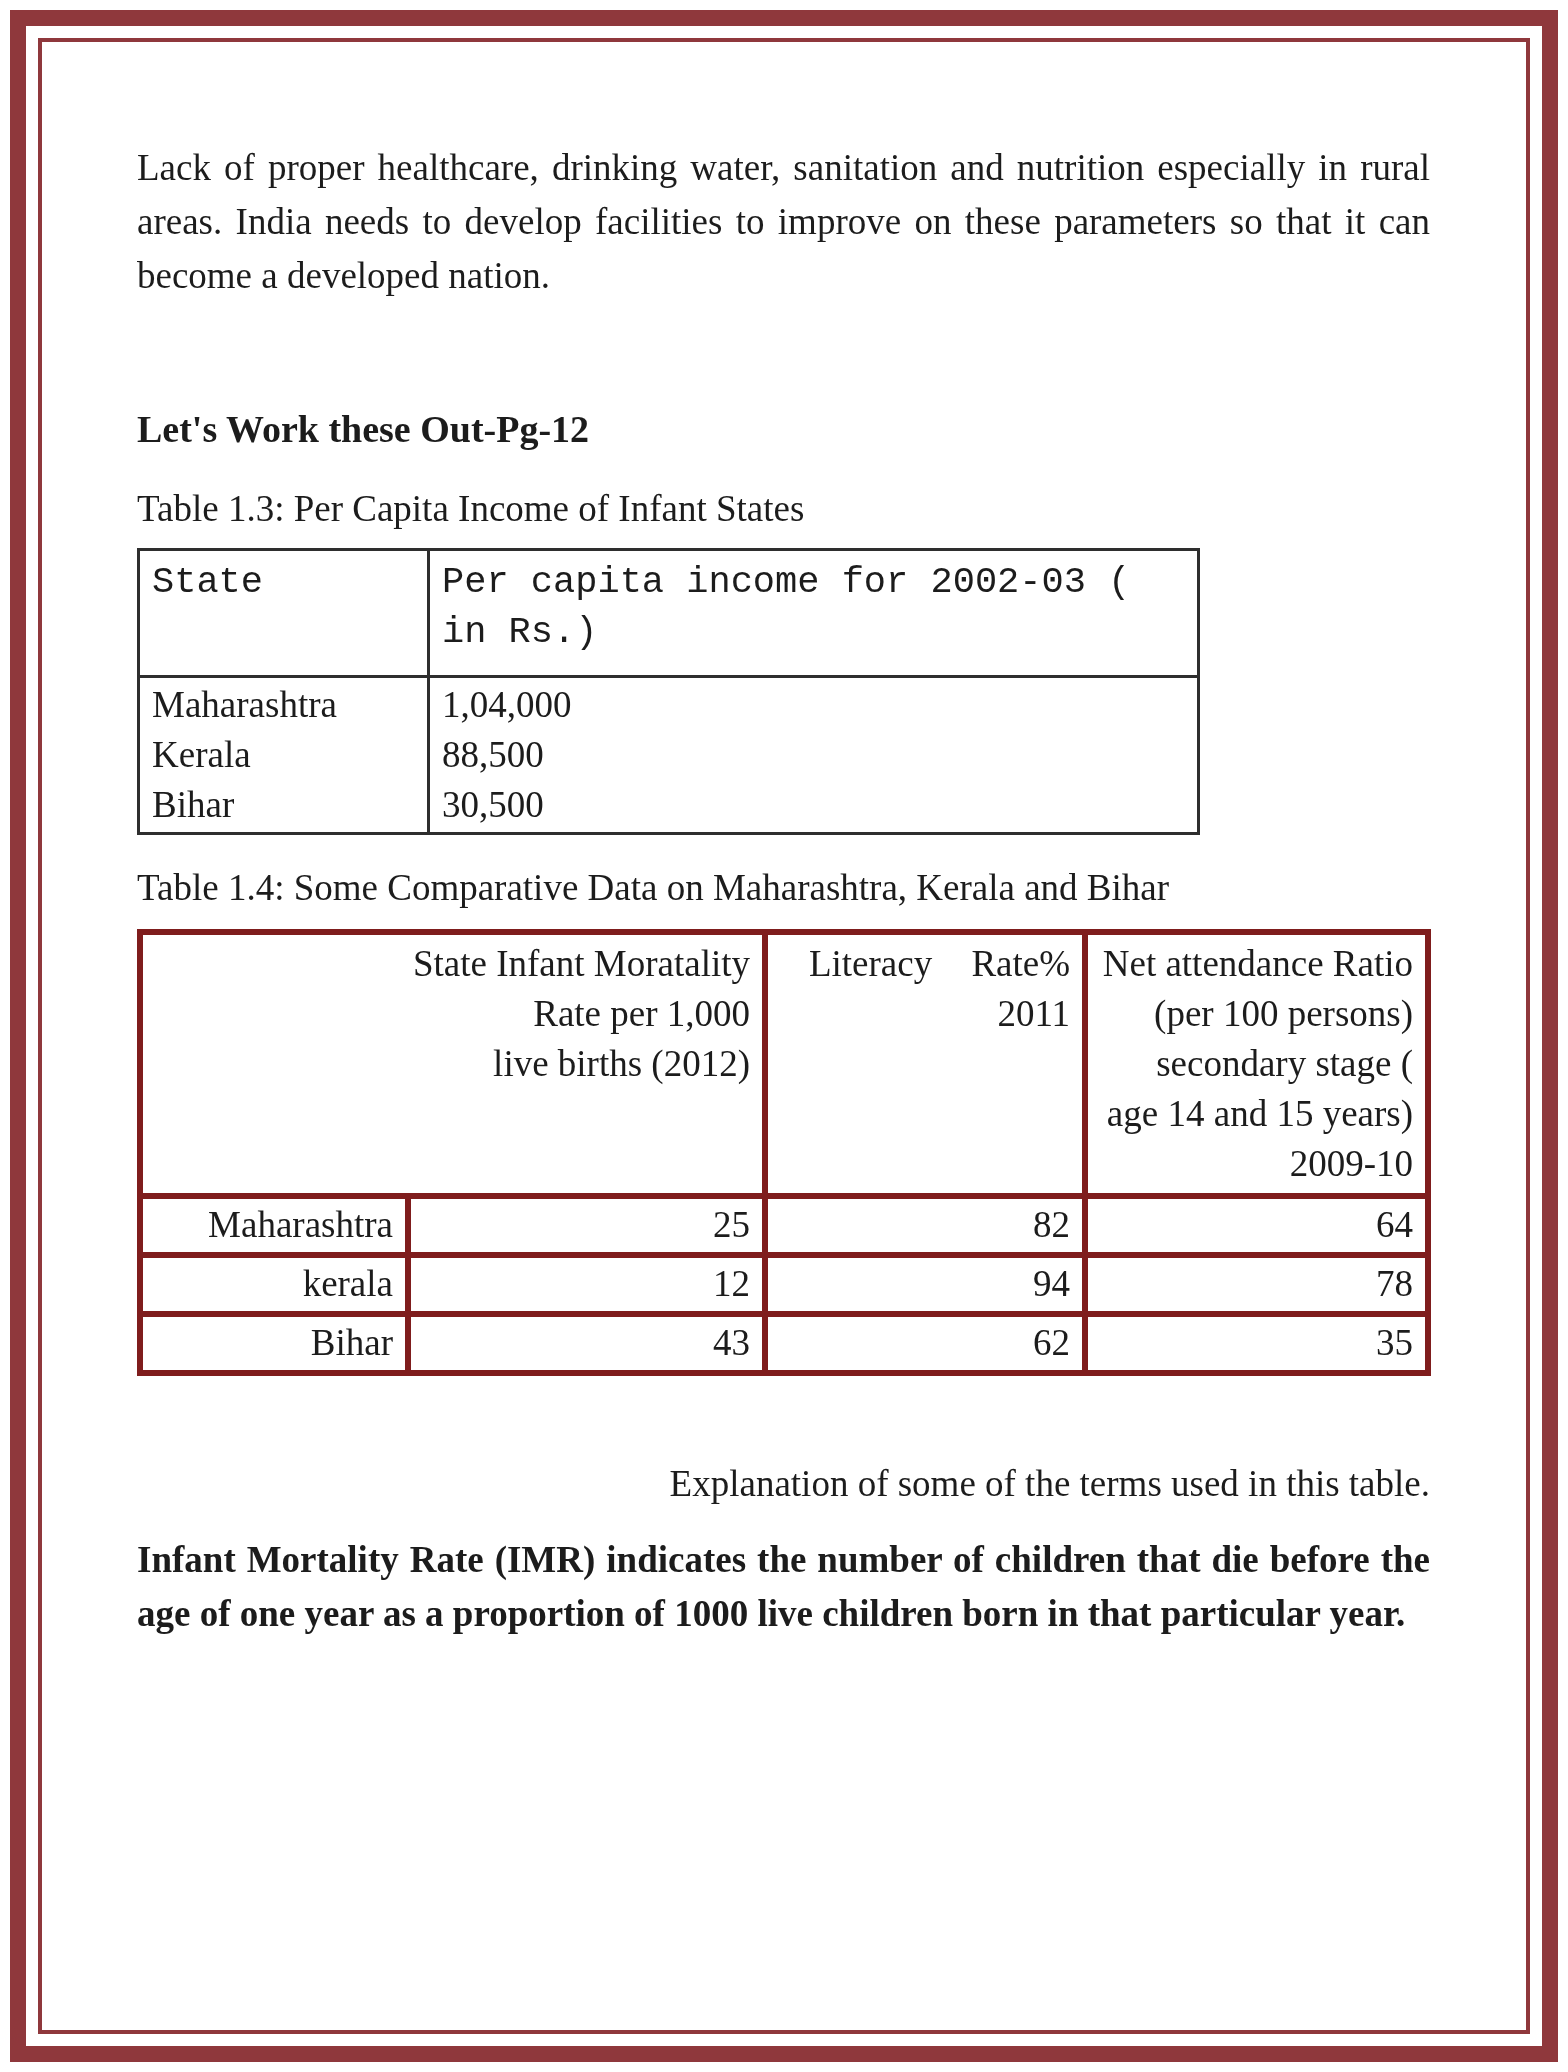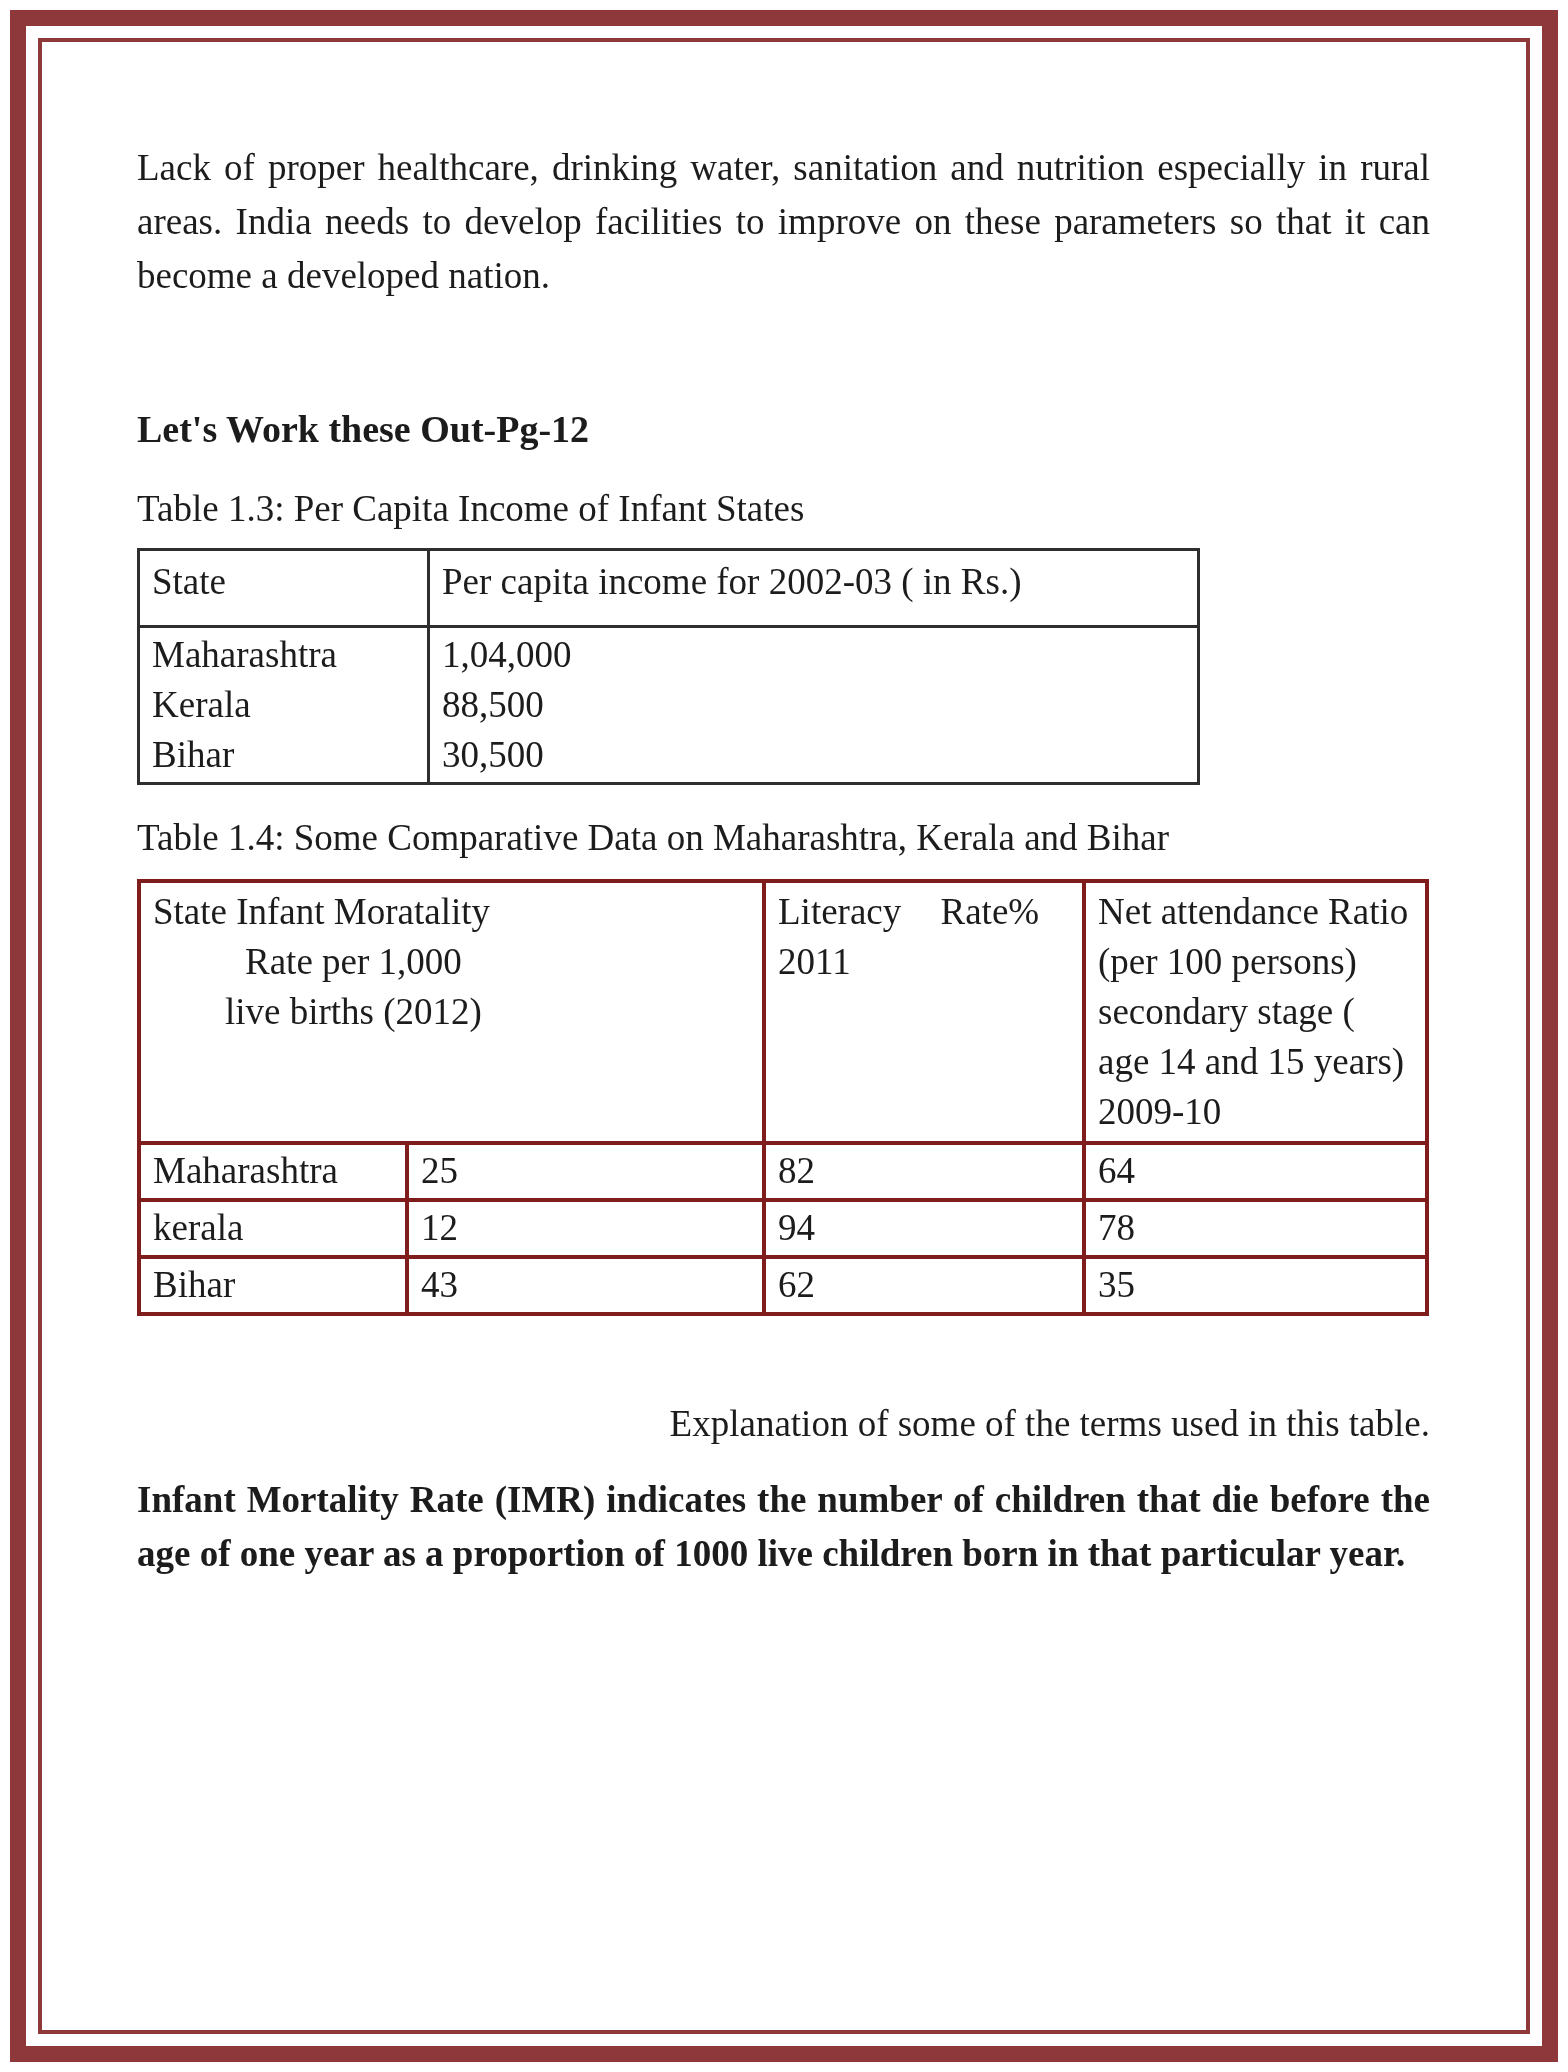--- a/index.html
+++ b/index.html
@@ -26,24 +26,24 @@
     overflow:hidden;
   }
   .para{ font-size:37px; line-height:54px; text-align:justify; }
   .heading{ font-size:38px; line-height:54px; font-weight:bold; margin-top:99px; }
   .question{ margin-top:99px; }
   .caption{ font-size:37px; line-height:54px; margin-top:26px; }
   .caption14{ }
   table{ border-collapse:collapse; table-layout:fixed; }
   .t13{ margin-top:12px; width:1060px; font-size:37px; line-height:50px; }
   .t13 th,.t13 td{ border:3px solid #2e2e2e; text-align:left; vertical-align:top; font-weight:normal; }
-  .t13 th{ padding:6px 12px 18px; }
+  .t13 th{ padding:6px 12px 18px;font-family:Liberation Mono, monospace; }
   .t13 td{ padding:2px 12px 2px; }
   .t14{ margin-top:14px; width:1288px; font-size:37px; line-height:50px; }
-  .t14 th,.t14 td{ border:4px solid #7f1d1d; text-align:left; vertical-align:top; font-weight:normal; }
+  .t14 th,.t14 td{ border:6px solid #7f1d1d; text-align:right; vertical-align:top; font-weight:normal; }
   .t14 th{ padding:4px 12px 4px; }
   .t14 td{ padding:1px 12px 2px; }
   .th-net{ text-align:justify; }
   .spread{ word-spacing:30px; }
   .ind-a{ padding-left:92px; }
   .ind-b{ padding-left:72px; }
   .explanation{ margin-top:81px; text-align:right; }
   .imr{ margin-top:22px;font-weight:bold; }
 </style>
 </head>

